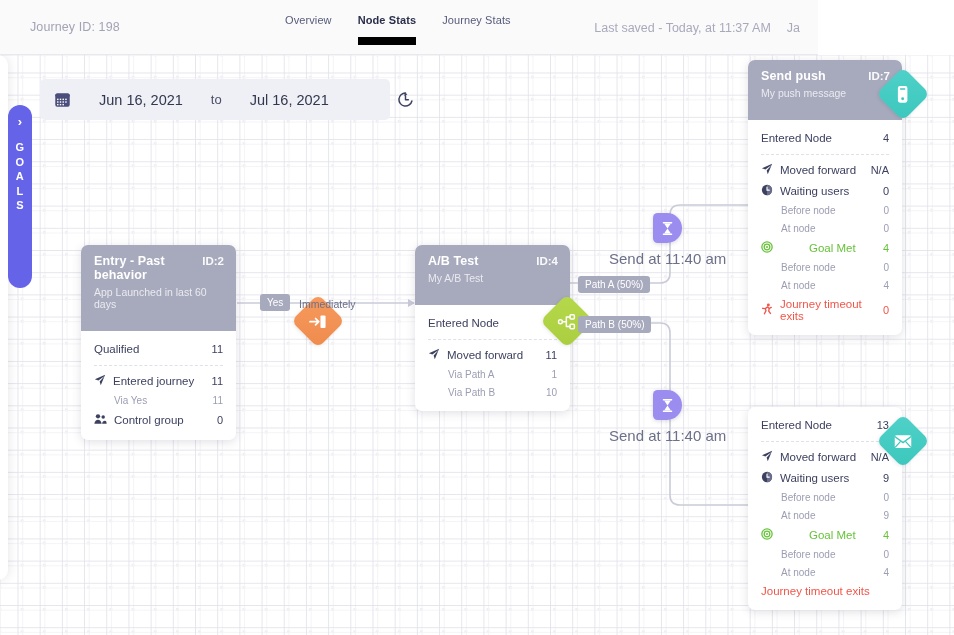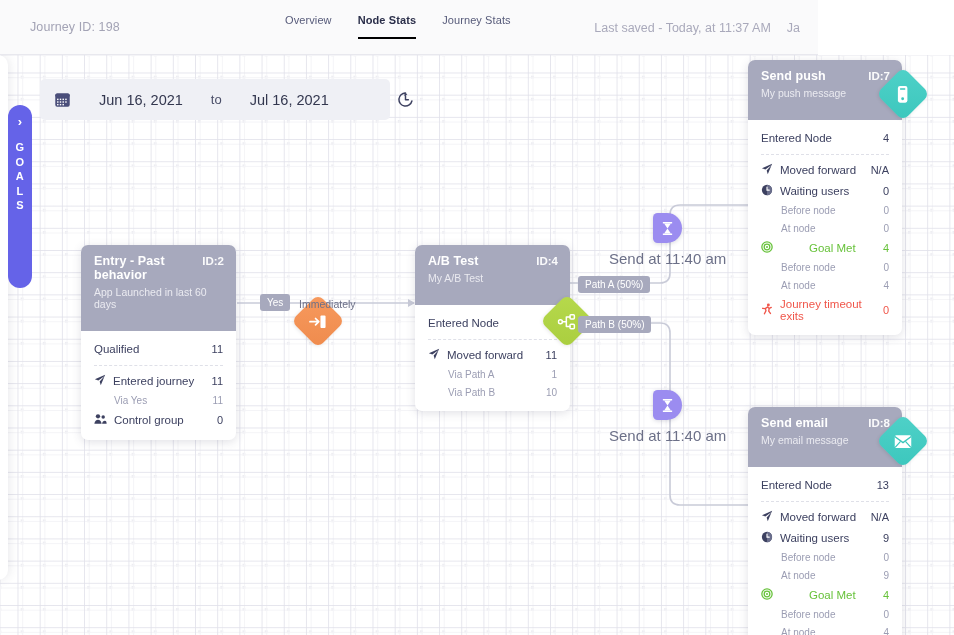--- a/index.html
+++ b/index.html
@@ -20,21 +20,21 @@
   }
   .journey-id {
     position: absolute; left: 30px; top: 20px;
     font-size: 12.5px; color: #a3a3b5; letter-spacing: .1px;
   }
   .tabs { position: absolute; left: 285px; top: 14px; display: flex; gap: 26px; align-items: flex-start; }
   .tab {
     font-size: 11px; color: #575b7a; padding-bottom: 11px; cursor: pointer;
     letter-spacing: .1px;
   }
-  .tab.active { color: #2b2f4a; font-weight: bold; border-bottom: 2px solid #000000; }
+  .tab.active { color: #2b2f4a; font-weight: bold; border-bottom: 8px solid #000000; }
   .last-saved {
     position: absolute; right: 18px; top: 21px;
     font-size: 12.5px; color: #a9a9bb; white-space: nowrap;
   }
   .last-saved .trunc { margin-left: 16px; color:#a9a9bb; }
 
   
   .canvas {
     position: absolute; top: 55px; left: 0; width: 954px; height: 580px;
     background-color: #ffffff;
@@ -422,27 +422,20 @@
       <div class="diamond d-teal" style="left:136px; top:15px;">
         <svg width="16" height="19" viewBox="0 0 16 20">
           <rect x="3" y="1.2" width="10" height="17.6" rx="2.2" fill="#fff"></rect>
           <rect x="5.1" y="3.6" width="5.8" height="1.5" rx=".7" fill="#3cc7bd"></rect>
           <circle cx="8" cy="14.6" r="1.5" fill="#3cc7bd"></circle>
         </svg>
       </div>
     </div>
 
     <div class="node" style="left:748px; top:352px; width:154px;">
-      <div class="node-head">
-        <div class="row1">
-          <span class="node-title">Send email</span>
-          <span class="node-idlab">ID:8</span>
-        </div>
-        <div class="node-sub">My email message</div>
-      </div>
       <div class="node-body">
         <div class="stat-row main">
           <span class="lbl">Entered Node</span>
           <span class="val">13</span>
         </div>
         <div class="divider"></div>
         <div class="stat-row main">
           <span class="lbl">
               <span><svg width="12" height="12" viewBox="0 0 14 14">
                   <path d="M13 1 L1 6.2 L5.1 7.6 L12.4 2.2 L6.6 8.8 L7.9 13 Z" fill="#3d4160"></path>

